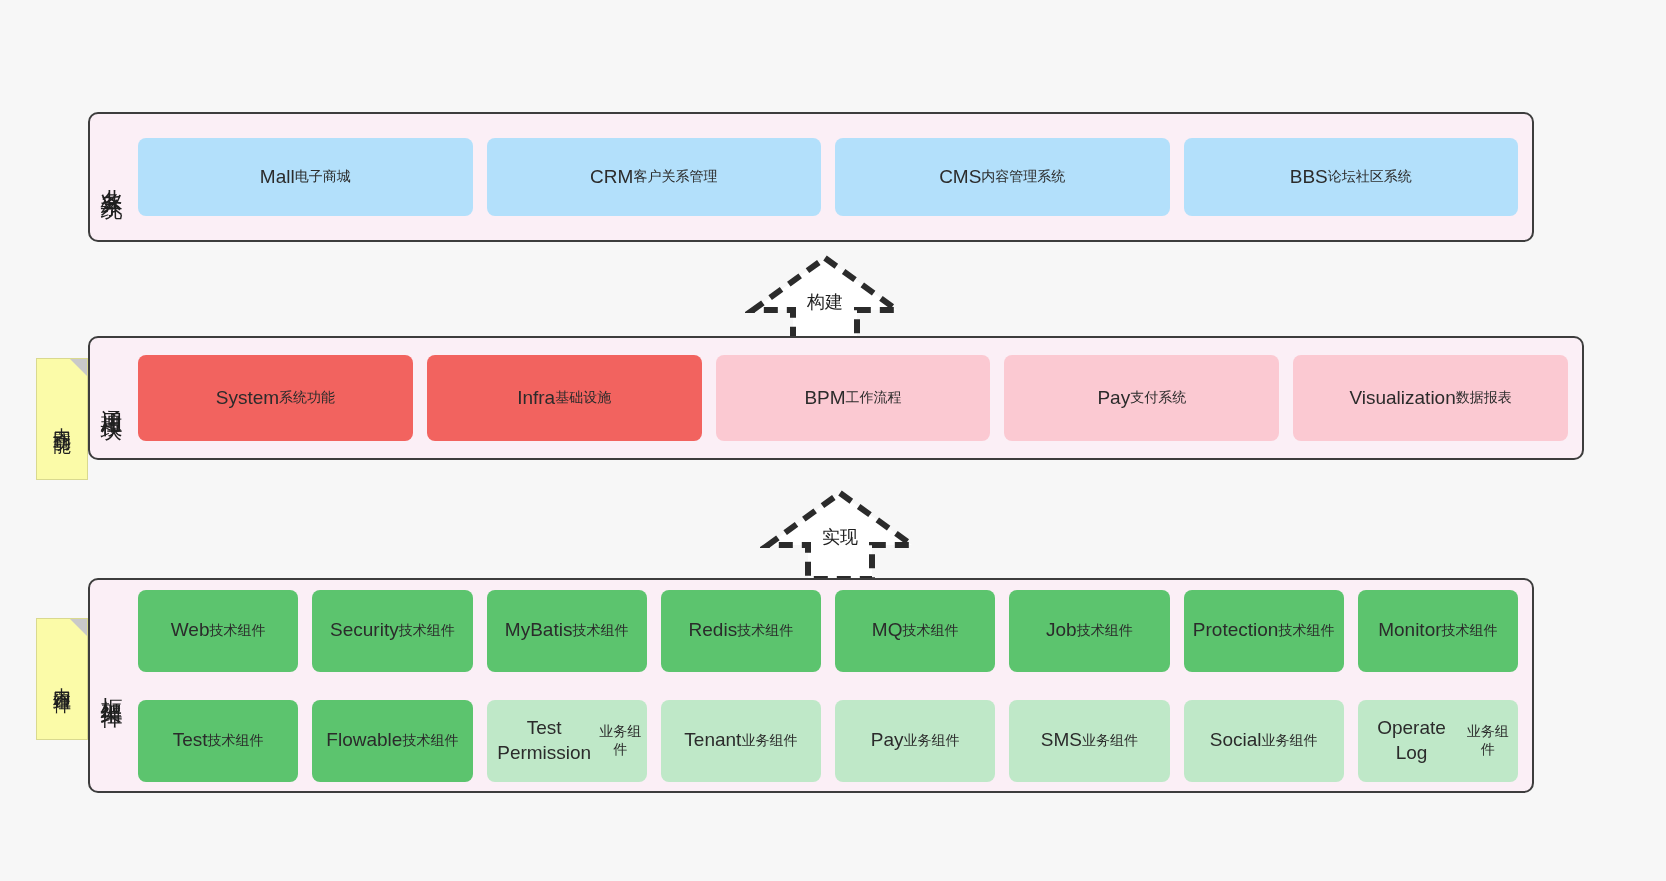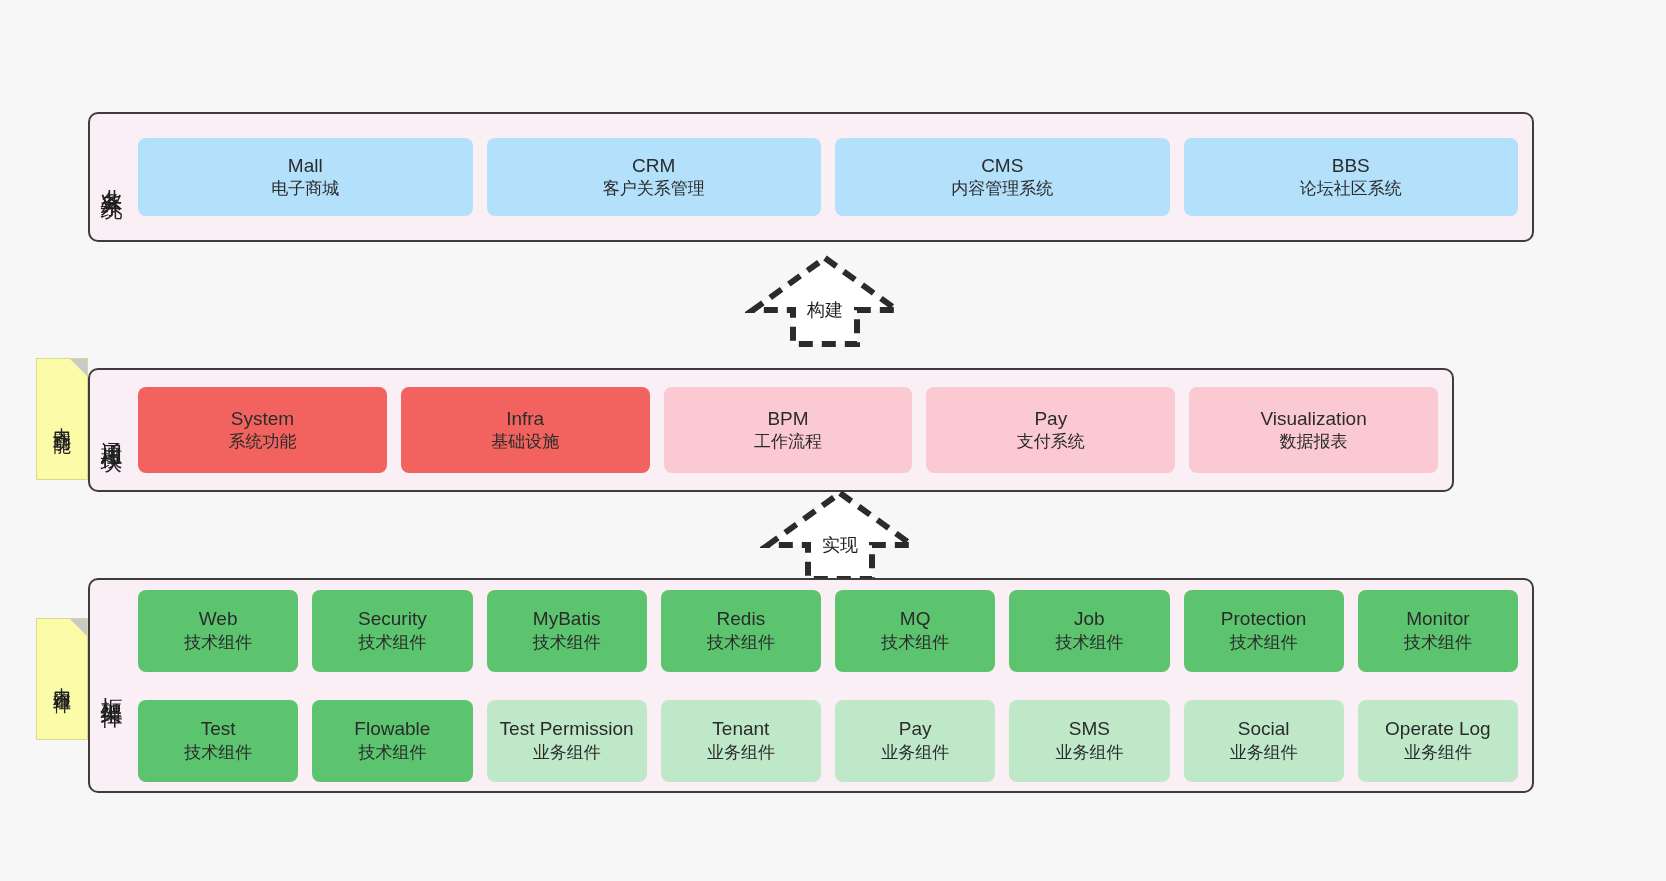--- a/index.html
+++ b/index.html
@@ -53,31 +53,31 @@
     display: flex;
     width: 100%;
     gap: 14px;
   }
 
   
   .cell {
     flex: 1 1 0;
     border-radius: 8px;
     display: flex;
-    flex-direction: column;
+    flex-direction: row;
     align-items: center;
     justify-content: center;
     text-align: center;
     color: #2b2b2b;
     line-height: 1.28;
     padding: 6px 4px;
     user-select: none;
   }
   .cell .t1 { font-size: 19px; }
-  .cell .t2 { font-size: 17px; }
+  .cell .t2 { font-size: 14px; }
 
   .b1 .cell { height: 78px; }
   .b2 .cell { height: 86px; }
   .b3 .cell { height: 82px; }
 
   .c-blue        { background: #b3e0fb; }
   .c-red         { background: #f2635f; }
   .c-pink        { background: #fbc9d2; }
   .c-green       { background: #5cc46e; }
   .c-greenlight  { background: #bfe8c8; }
@@ -110,21 +110,21 @@
   
   .arrow {
     position: absolute;
     width: 160px;
     height: 96px;
   }
   .arrow svg { display: block; width: 100%; height: 100%; }
   .arrow .alabel {
     position: absolute;
     left: 0; right: 0;
-    top: 46px;
+    top: 38px;
     text-align: center;
     font-size: 18px;
     color: #1f1f1f;
     user-select: none;
     pointer-events: none;
   }
 </style>
 </head>
 <body>
 
@@ -165,21 +165,21 @@
     <svg viewBox="0 0 160 96" preserveAspectRatio="none">
       <polygon points="80,6 152,58 112,58 112,92 48,92 48,58 8,58" fill="#ffffff" stroke="#2b2b2b" stroke-width="6" stroke-dasharray="14 9" stroke-linejoin="miter"></polygon>
     </svg>
     <div class="alabel">构建</div>
   </div>
 
   <div class="note" style="left:36px; top:358px; height:122px;">
     <span>内置功能</span>
   </div>
 
-  <div class="band b2" style="left:88px; top:368px; width:1366px; height:124px;align-items:center;">
+  <div class="band b2" style="left:88px; top:336px; width:1496px; height:124px;align-items:center;">
     <div class="band-label">通用模块</div>
     <div class="band-body">
       <div class="row">
 
         <div class="cell c-red">
           <span class="t1">System</span>
           <span class="t2">系统功能</span>
         </div>
 
         <div class="cell c-red">

